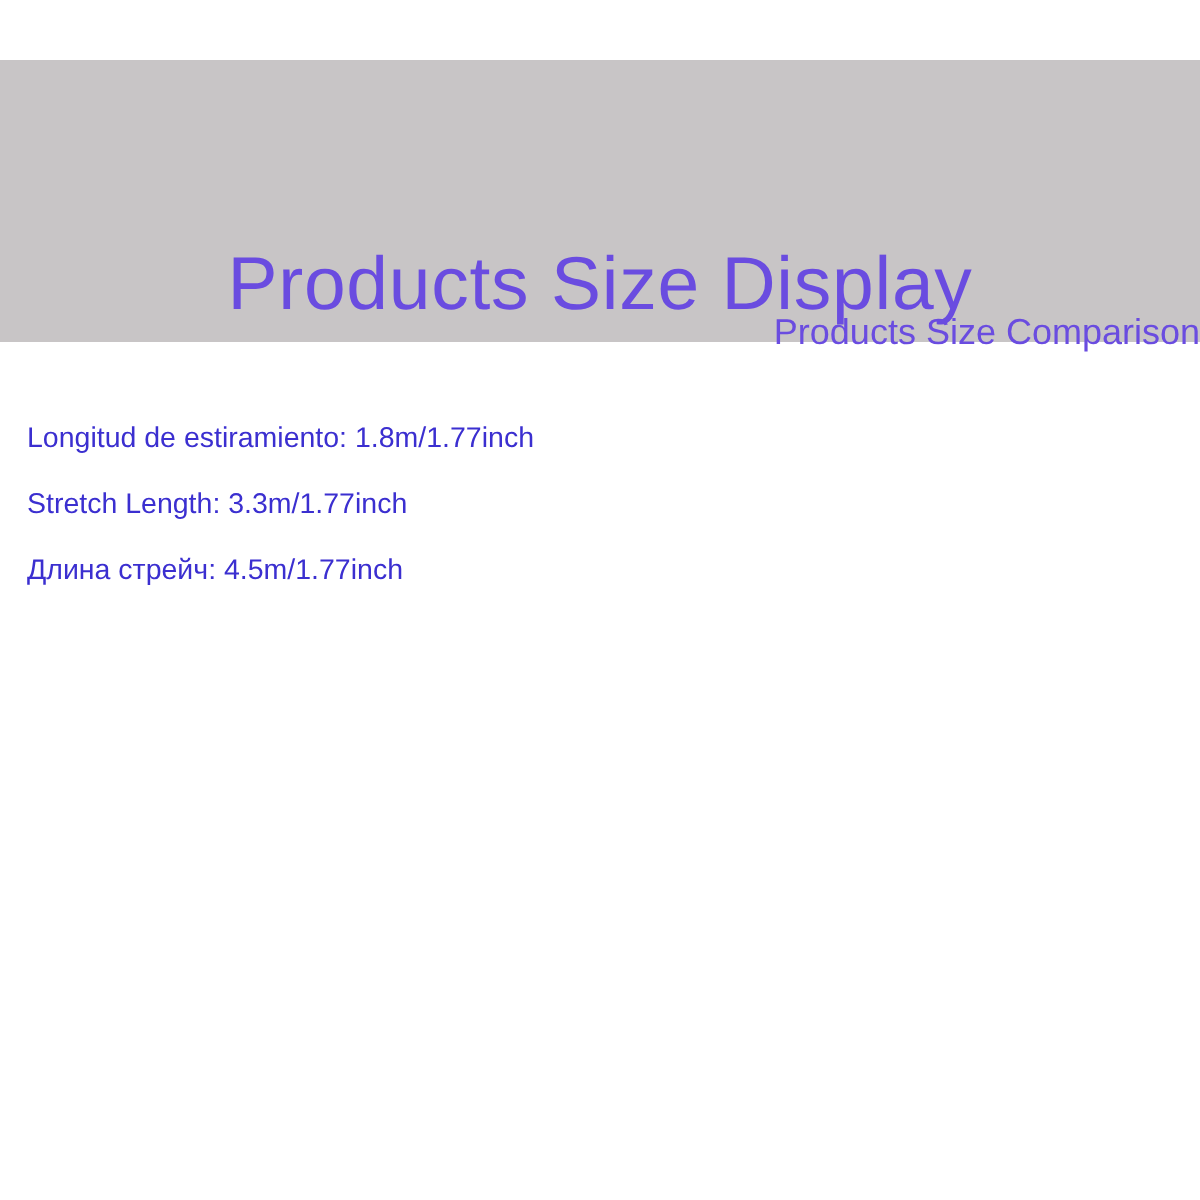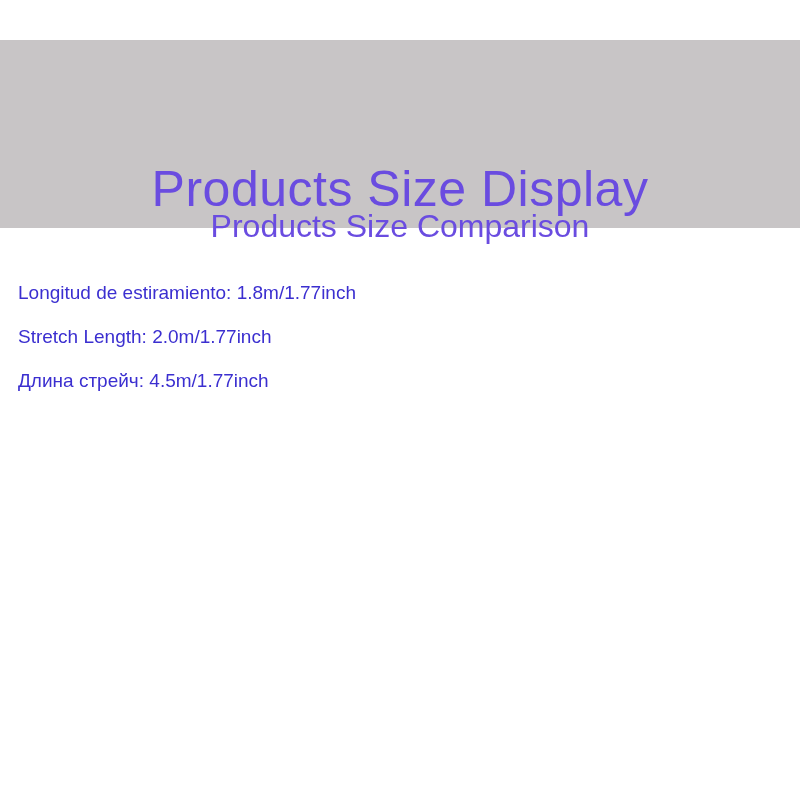--- a/index.html
+++ b/index.html
@@ -38,23 +38,23 @@
     line-height: 1;
     color: #6a4ce0;
     letter-spacing: 0.5px;
     margin-top: 42px;
   }
   #header-subtitle {
     position: absolute;
     left: 0;
     top: 170px;
     width: 800px;
-    text-align: center;
+    text-align: right;
     font-family: "Liberation Sans", sans-serif;
-    font-size: 32px;
+    font-size: 24px;
     line-height: 1;
     color: #6a4ce0;
   }
 
   
   #spec-list {
     position: absolute;
     left: 18px;
     top: 282px;
     width: 520px;
@@ -85,21 +85,21 @@
 
 <div id="page">
 
   <div id="header-banner">
     <div id="header-title">Products Size Display</div>
     <div id="header-subtitle">Products Size Comparison</div>
   </div>
 
   <div id="spec-list">
     <div class="spec-line">Longitud de estiramiento: 1.8m/1.77inch</div>
-    <div class="spec-line">Stretch Length: 2.0m/1.77inch</div>
+    <div class="spec-line">Stretch Length: 3.3m/1.77inch</div>
     <div class="spec-line">Длина стрейч: 4.5m/1.77inch</div>
   </div>
 
   <div id="products">
 
     <div class="product">
       
       
       
       

